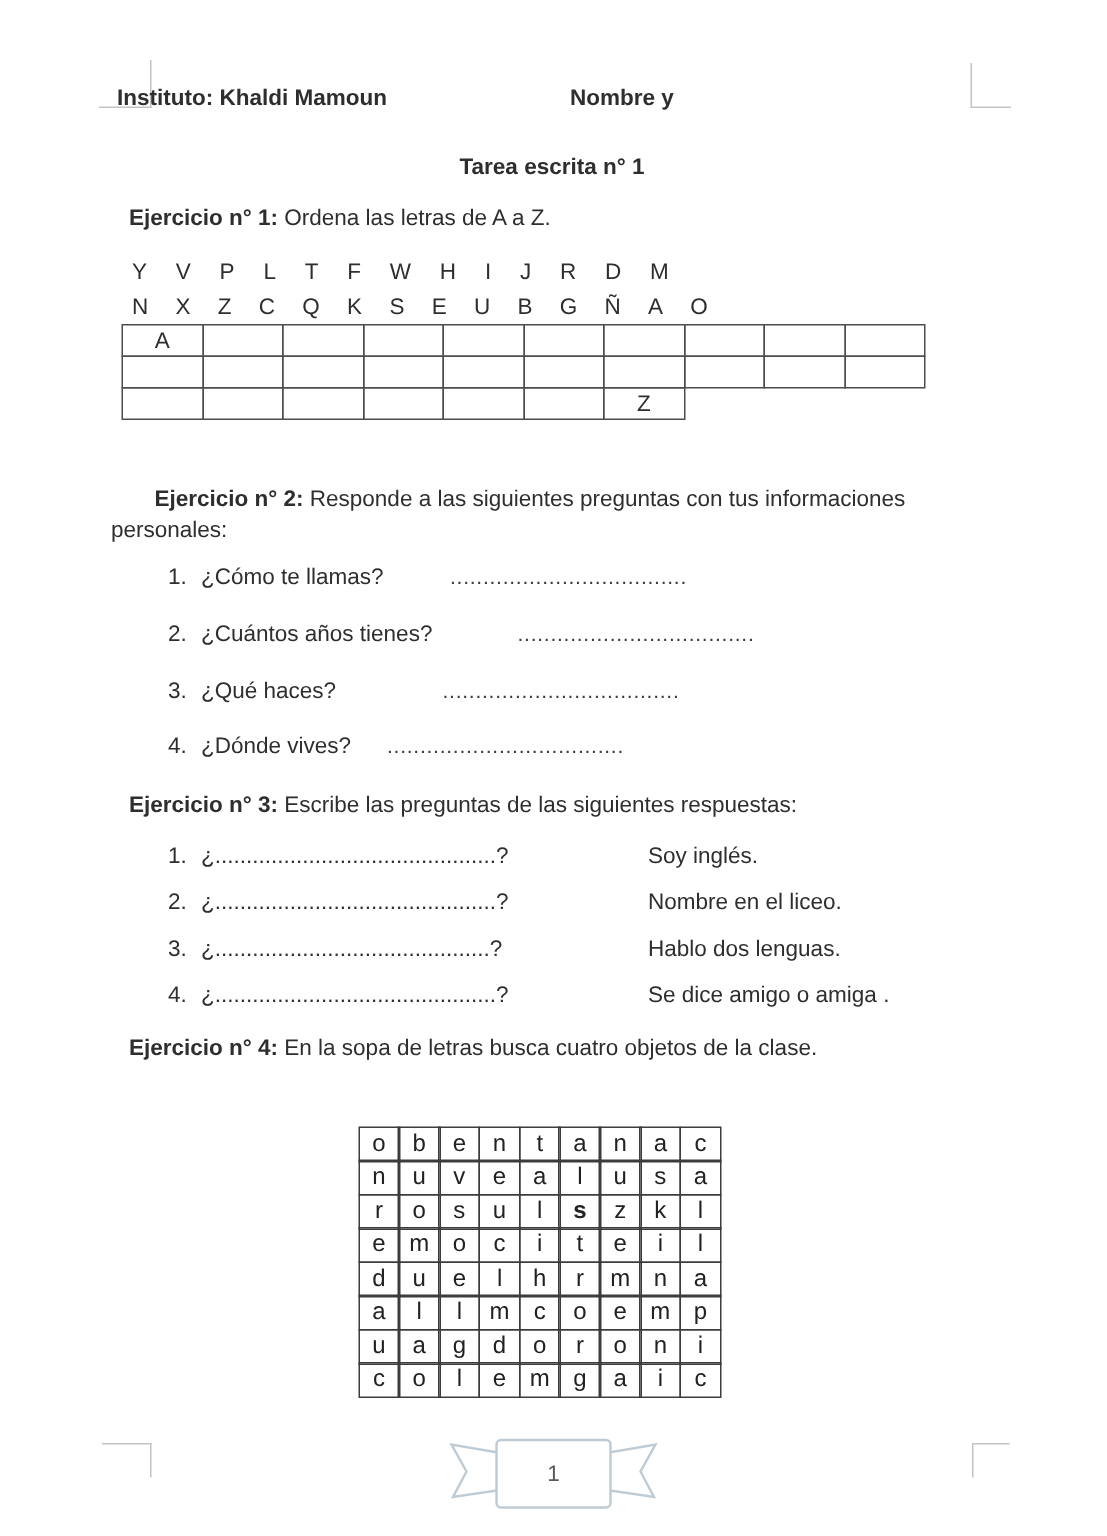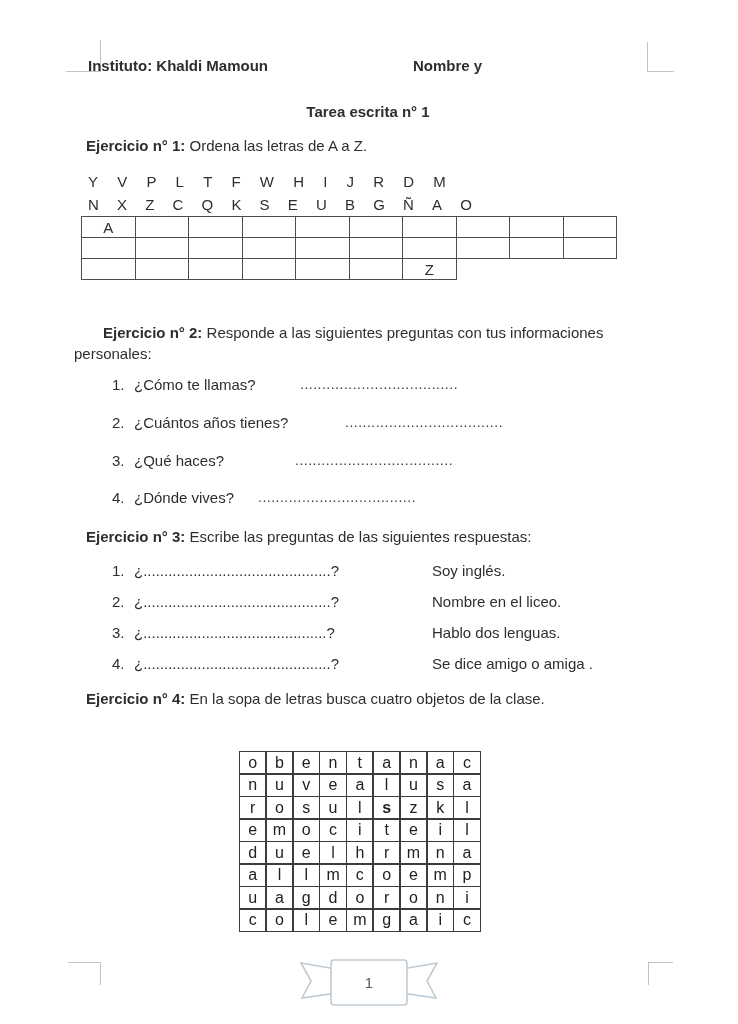--- a/index.html
+++ b/index.html
@@ -50,22 +50,22 @@
 </head>
 <body>
 
 <div class="page">
 
   <div class="corner tl"></div>
   <div class="corner tr"></div>
   <div class="corner bl"></div>
   <div class="corner br"></div>
 
-  <div class="abs bold" style="left:88px;top:57px;">Instituto: Khaldi Mamoun</div>
-  <div class="abs bold" style="left:413px;top:57px;">Nombre y </div>
+  <div class="abs bold" style="left:78px;top:57px;">Instituto: Khaldi Mamoun</div>
+  <div class="abs bold" style="left:380px;top:57px;">Nombre y </div>
   <div class="abs title">Tarea escrita n° 1</div>
 
   <div class="abs" style="left:86px;top:137px;">
     <span class="bold">Ejercicio n° 1: </span>
     <span>Ordena las letras de A a Z.</span>
   </div>
   <div class="abs letters" style="top:173px;width:358px;" id="letters1">
       <span>Y</span>
       <span>V</span>
       <span>P</span>

